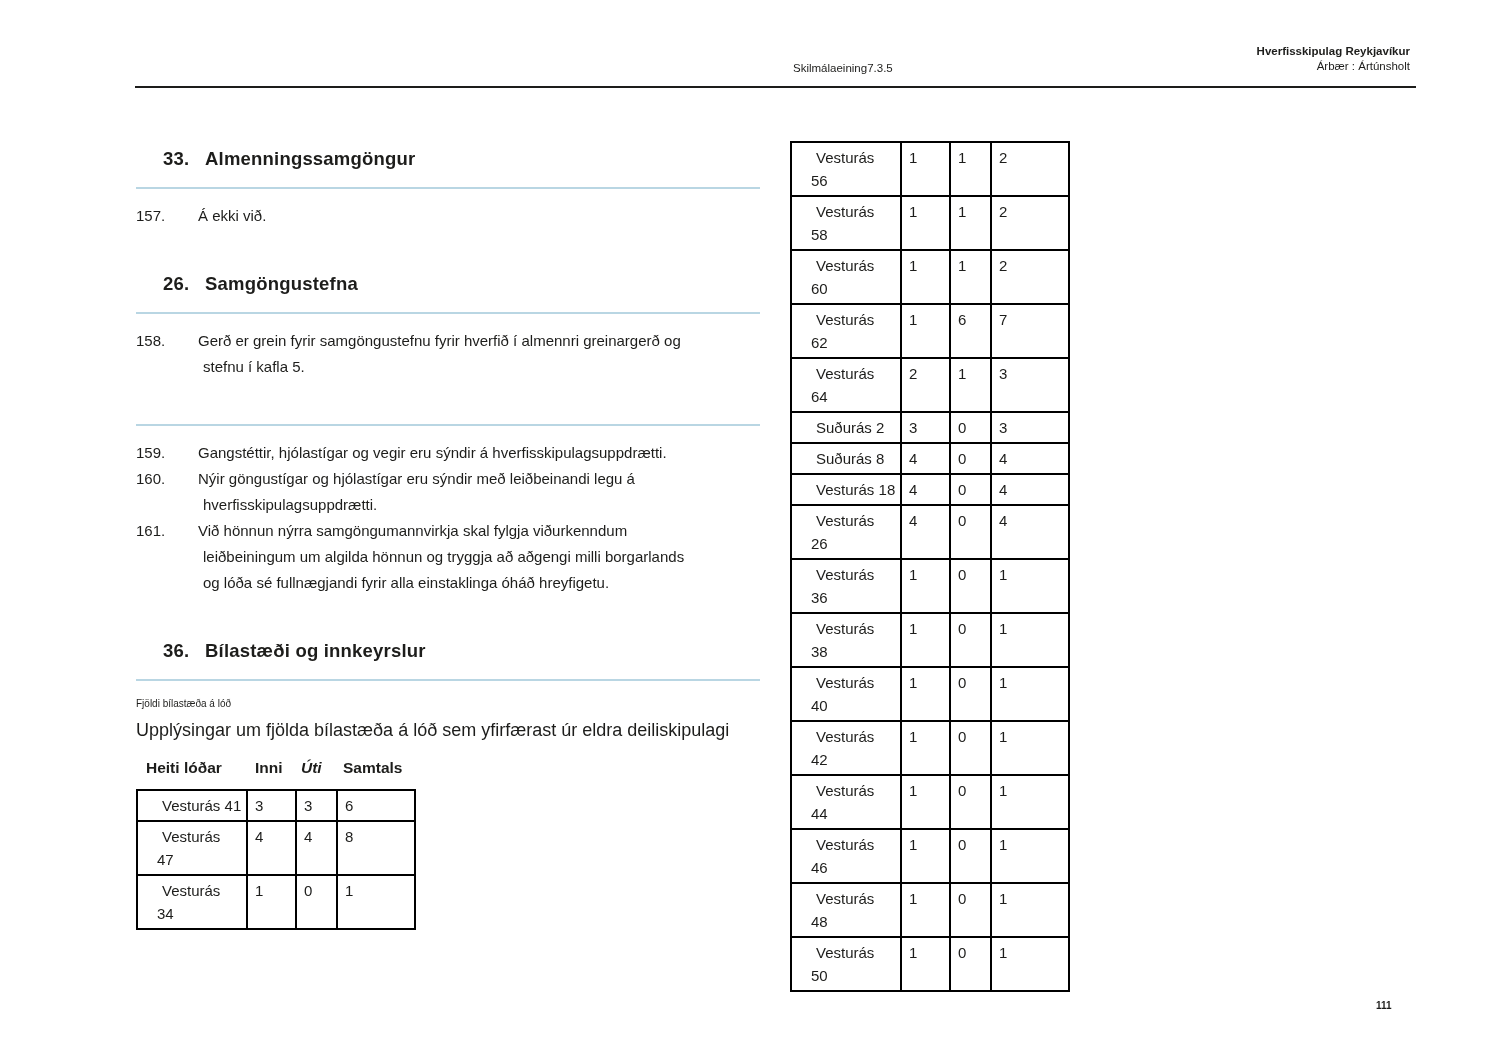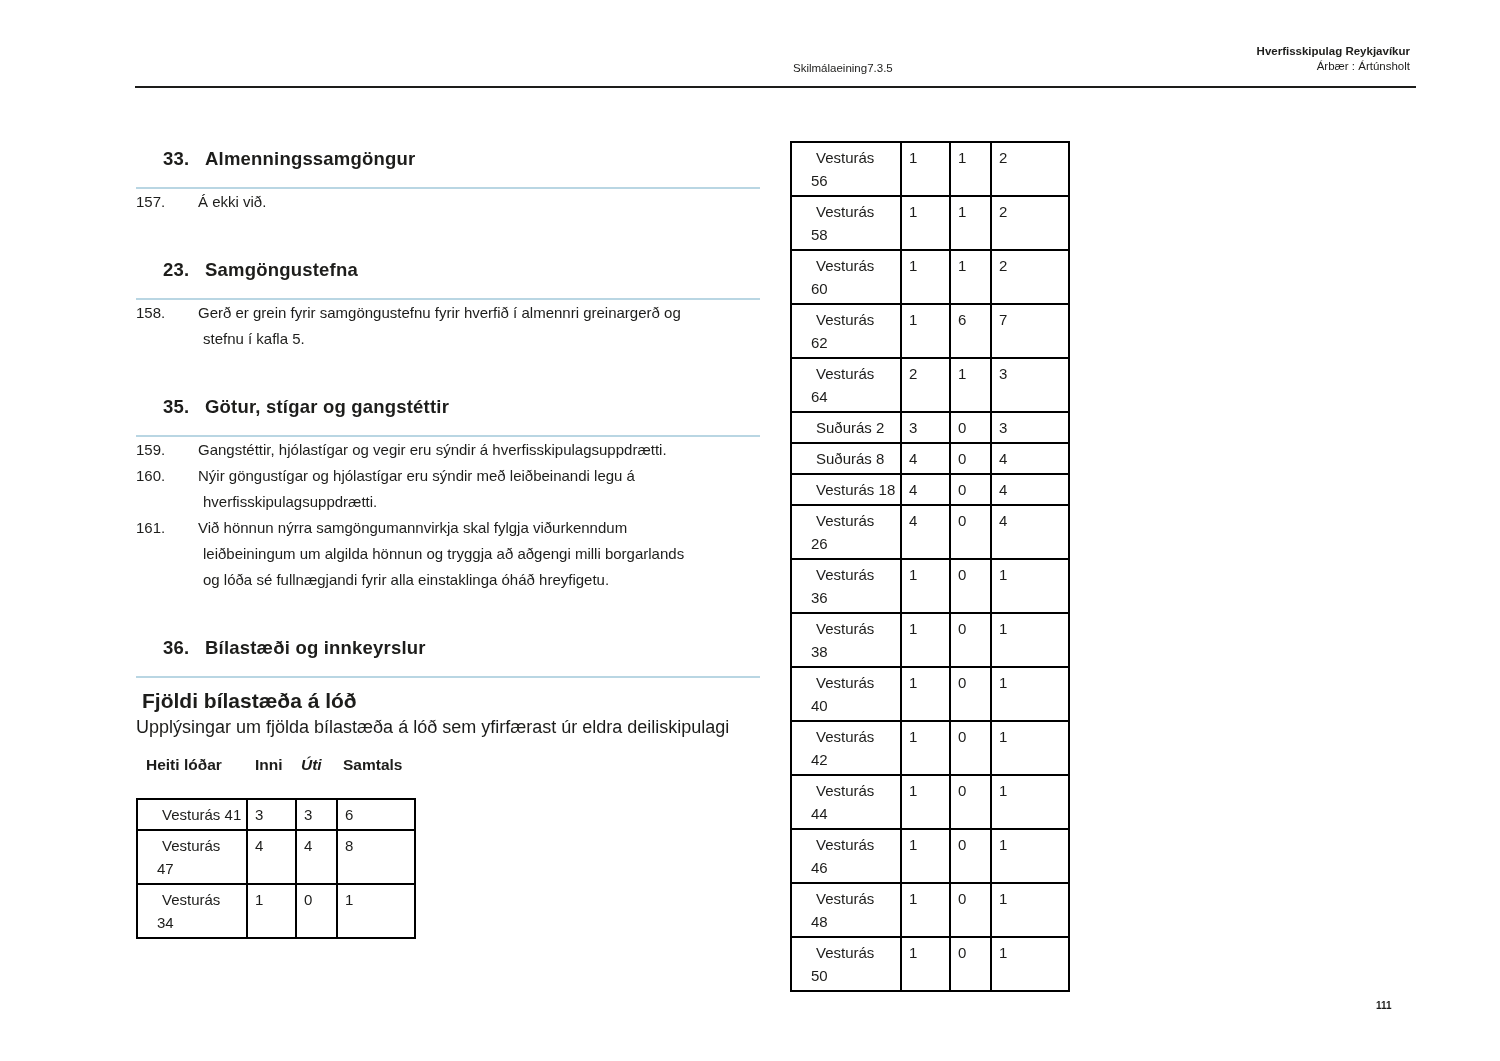--- a/index.html
+++ b/index.html
@@ -30,37 +30,37 @@
     width: 1281px; height: 2px; background: #1d1d1b;
   }
 
   
   .col-left { position: absolute; left: 136px; top: 148px; width: 624px; }
 
   .section + .section { margin-top: 44px; }
   .section-heading { font-size: 18.5px; font-weight: bold; padding-left: 27px; letter-spacing: 0.2px; }
   .section-number { display: inline-block; min-width: 29px; margin-right: 13px; }
   .section-rule { height: 2px; background: #b9d6e3; margin-top: 17px; }
-  .clauses { }
+  .clauses { margin-top: 14px; }
   .clause { display: flex; font-size: 15px; line-height: 26px; }
   .clause-number { flex: 0 0 62px; }
   .clause-text { white-space: pre-line; padding-left: 5px; text-indent: -5px; }
 
   
   .parking { margin-top: 13px; }
-  .parking-subheading { font-size: 21px; font-weight: bold; line-height: 20px; margin-left: 6px; }
+  .parking-subheading { font-size: 10px; font-weight: normal; line-height: 20px; }
   .parking-description { font-size: 18px; line-height: 20px; margin-top: 6px; }
 
   .tbl-header { display: flex; margin-top: 18px; font-size: 15.5px; font-weight: bold; line-height: 20px; }
   .tbl-header .c1 { width: 110px; padding-left: 10px; }
   .tbl-header .c2 { width: 47px;  padding-left: 9px; }
   .tbl-header .c3 { width: 41px;  padding-left: 8px; font-style: italic; }
   .tbl-header .c4 { padding-left: 9px; }
 
-  table.ptable { border-collapse: collapse; table-layout: fixed; width: 278px; margin-top: 23px; }
+  table.ptable { border-collapse: collapse; table-layout: fixed; width: 278px; margin-top: 11px; }
   table.ptable td {
     border: 2px solid #000;
     font-size: 15px; line-height: 23px;
     padding: 3px 4px 3px 7px;
     vertical-align: top;
   }
   table.ptable td:first-child { white-space: pre-line; text-indent: 5px; padding-left: 19px; }
   col.w1 { width: 110px; } col.w2 { width: 49px; } col.w3 { width: 41px; } col.w4 { width: 78px; }
 
   
@@ -94,32 +94,31 @@
           <h2 class="section-heading"><span class="section-number">33.</span><span class="section-title">Almenningssamgöngur</span></h2>
           <div class="section-rule"></div>
           <div class="clauses">
             <div class="clause">
               <span class="clause-number">157.</span>
               <span class="clause-text">Á ekki við.</span>
             </div>
           </div>
         </section>
         <section class="section">
-          <h2 class="section-heading"><span class="section-number">23.</span><span class="section-title">Samgöngustefna</span></h2>
+          <h2 class="section-heading"><span class="section-number">26.</span><span class="section-title">Samgöngustefna</span></h2>
           <div class="section-rule"></div>
           <div class="clauses">
             <div class="clause">
               <span class="clause-number">158.</span>
               <span class="clause-text">Gerð er grein fyrir samgöngustefnu fyrir hverfið í almennri greinargerð og
 stefnu í kafla 5.</span>
             </div>
           </div>
         </section>
         <section class="section">
-          <h2 class="section-heading"><span class="section-number">35.</span><span class="section-title">Götur, stígar og gangstéttir</span></h2>
           <div class="section-rule"></div>
           <div class="clauses">
             <div class="clause">
               <span class="clause-number">159.</span>
               <span class="clause-text">Gangstéttir, hjólastígar og vegir eru sýndir á hverfisskipulagsuppdrætti.</span>
             </div>
             <div class="clause">
               <span class="clause-number">160.</span>
               <span class="clause-text">Nýir göngustígar og hjólastígar eru sýndir með leiðbeinandi legu á
 hverfisskipulagsuppdrætti.</span>

